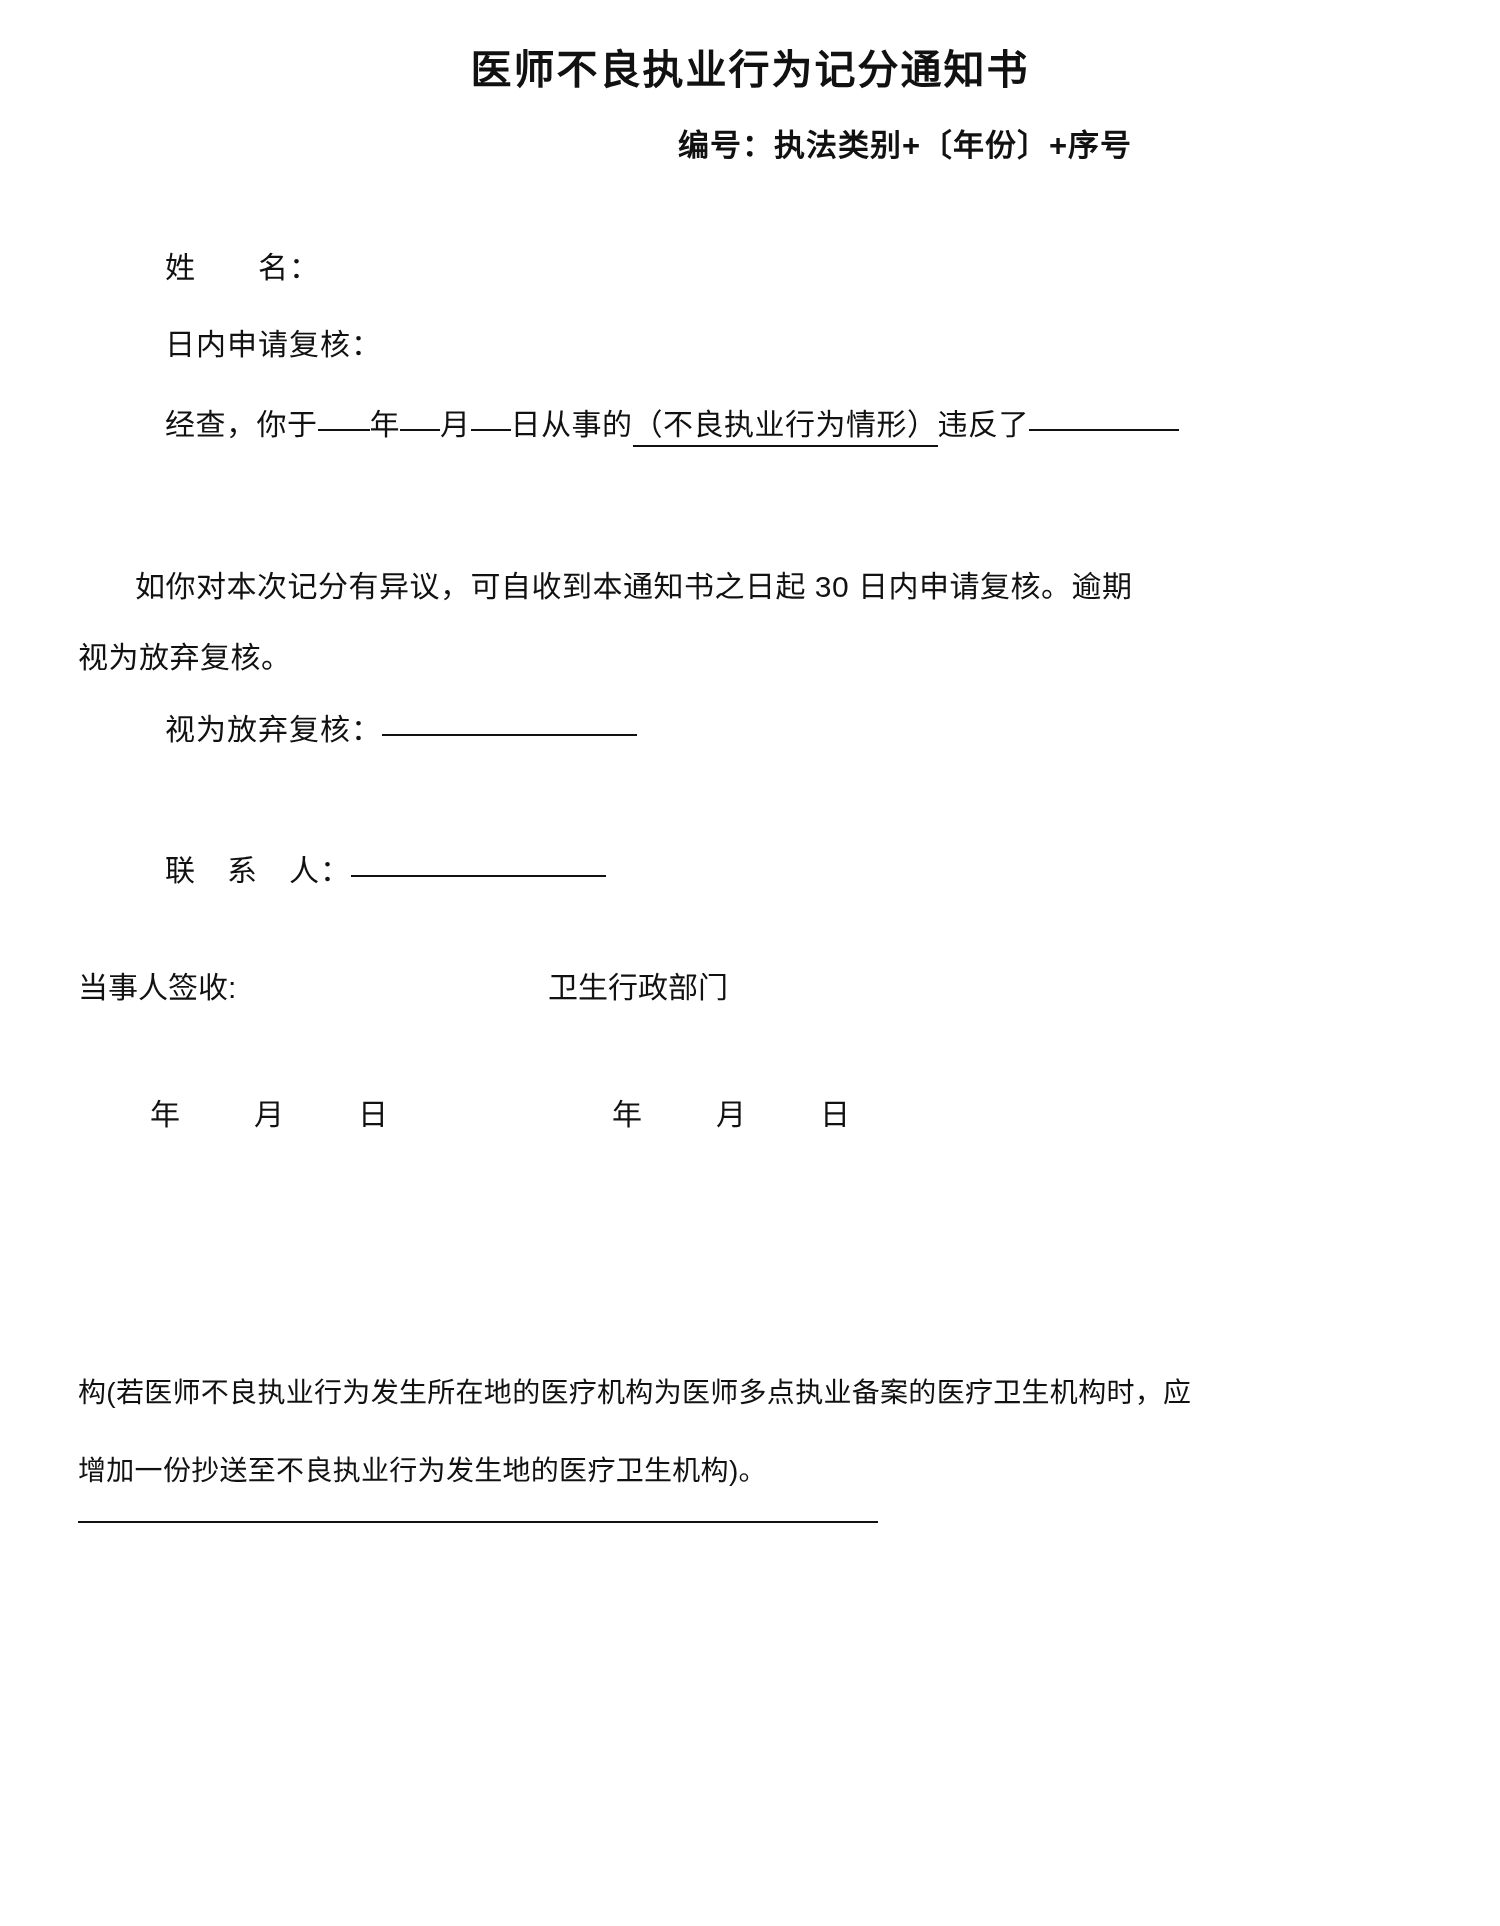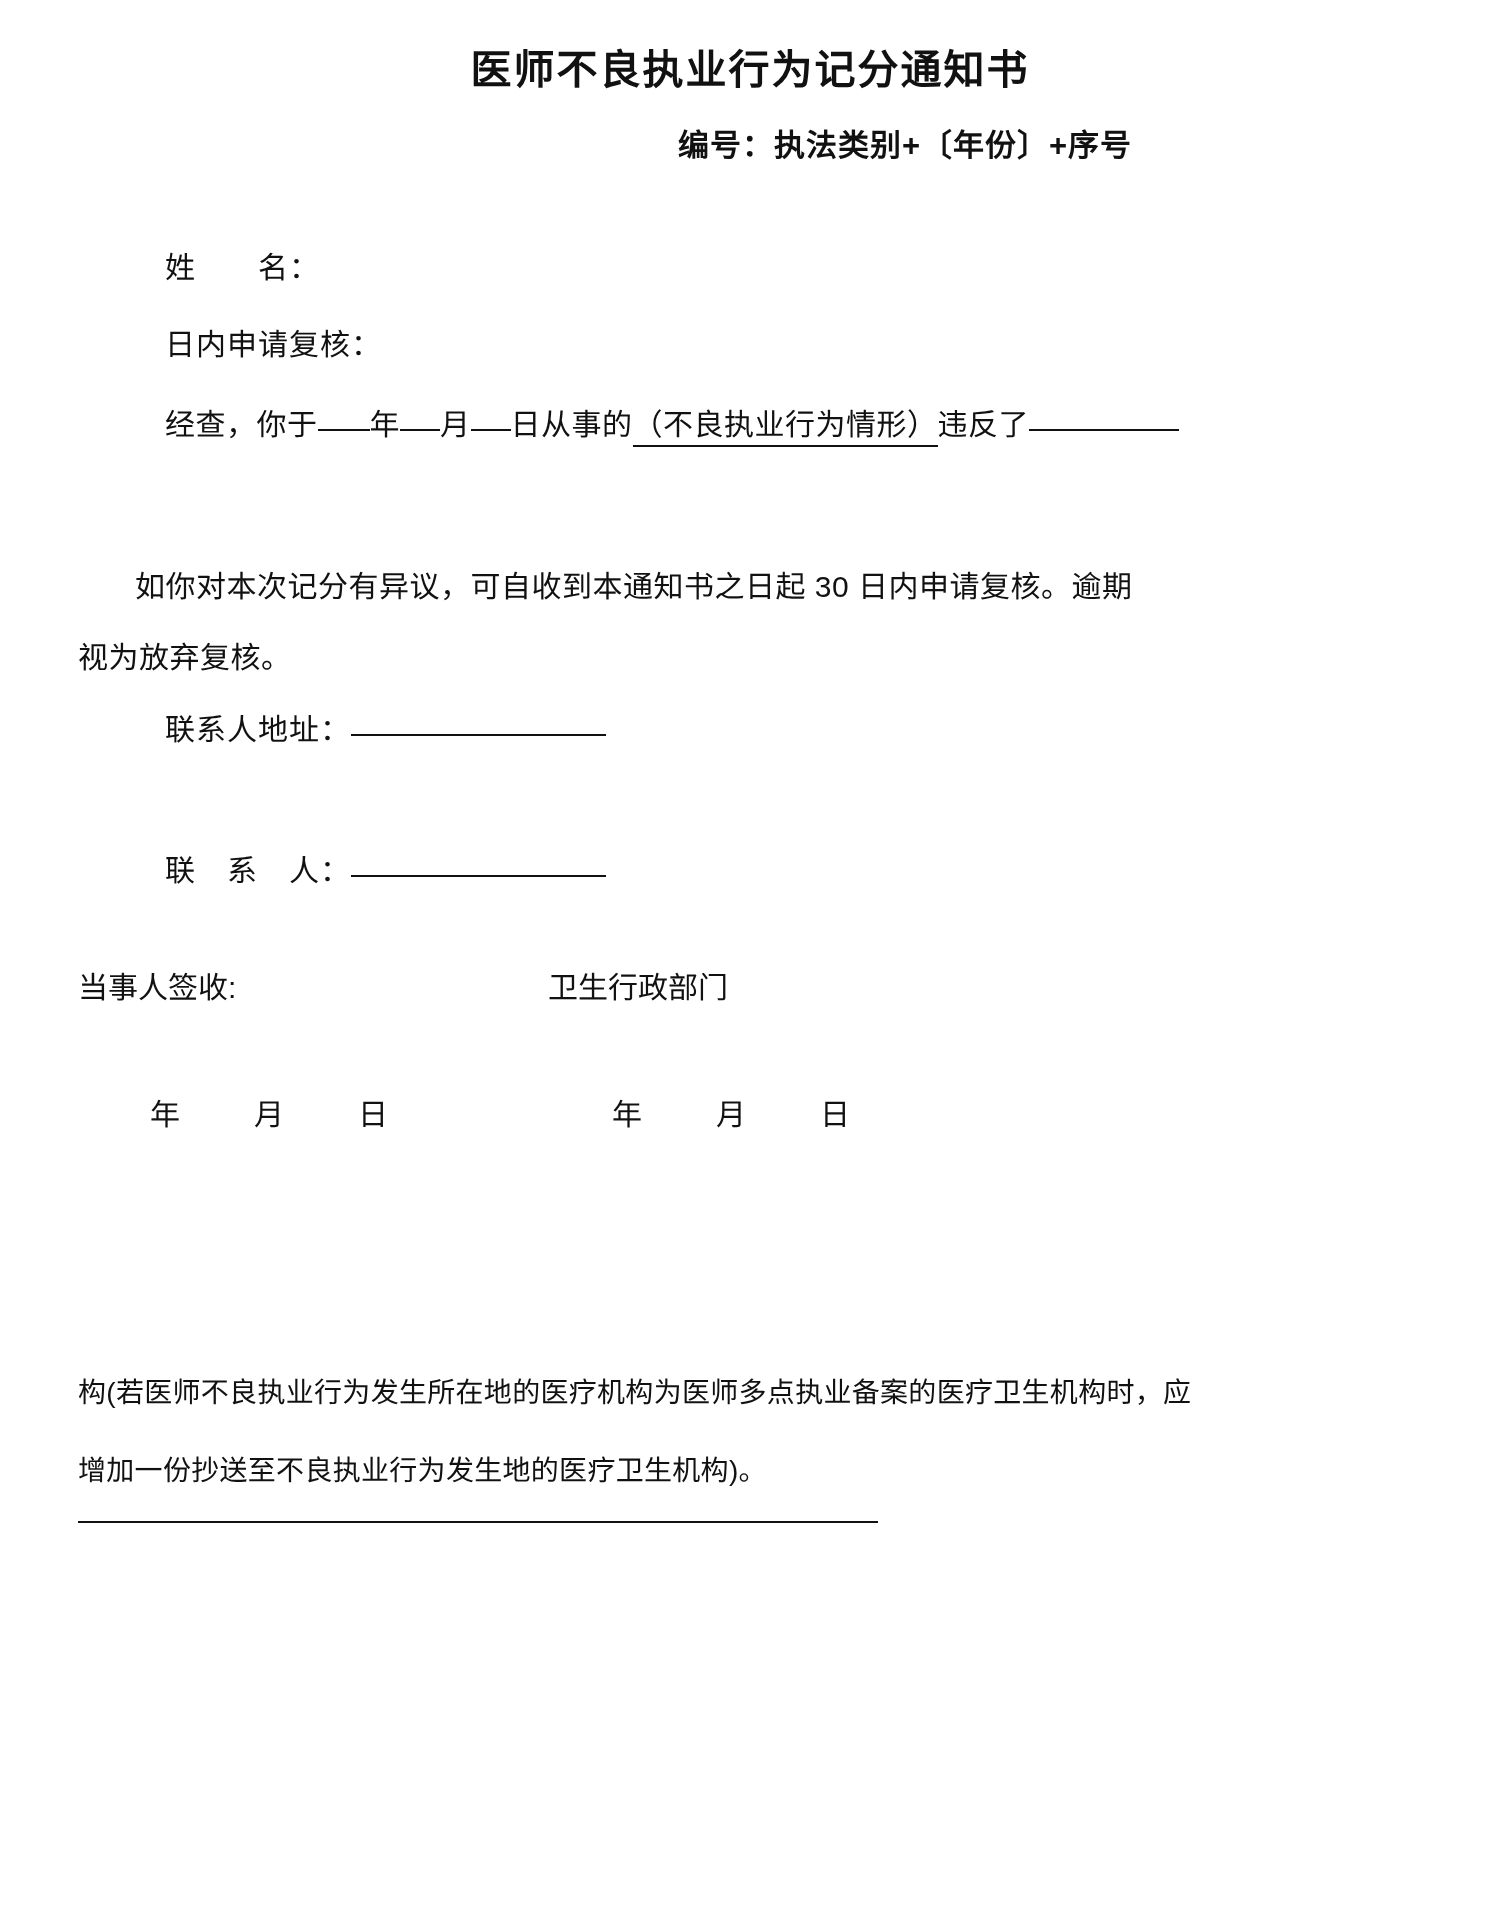--- a/index.html
+++ b/index.html
@@ -115,21 +115,21 @@
 
   <div class="body-line" style="top: 400px; left: 165px;">
     <span>经查，你于</span><span class="blank-sm"></span><span>年</span><span class="blank-xs"></span><span>月</span><span class="blank-xs"></span><span>日从事的</span><span class="u-line">（不良执业行为情形）</span><span>违反了</span><span class="blank-lg"></span>
   </div>
 
 
   <div class="body-line" style="top: 562px; left: 135px;">如你对本次记分有异议，可自收到本通知书之日起 30 日内申请复核。逾期</div>
   <div class="body-line" style="top: 633px; left: 78px;">视为放弃复核。</div>
 
   <div class="field-row" style="top: 705px;">
-    <span class="field-label">联系人地址：</span><span class="rule" style="width: 255px;"></span>
+    <span class="field-label">视为放弃复核：</span><span class="rule" style="width: 255px;"></span>
   </div>
   <div class="field-row" style="top: 846px;">
     <span class="field-label">联　系　人：</span><span class="rule" style="width: 255px;"></span>
   </div>
 
   <div class="sig-left" style="top: 963px;">当事人签收:</div>
   <div class="sig-right" style="top: 963px;">卫生行政部门</div>
 
   <div class="date-left" style="top: 1090px;">年　月　日</div>
   <div class="date-right" style="top: 1090px;">年　月　日</div>

